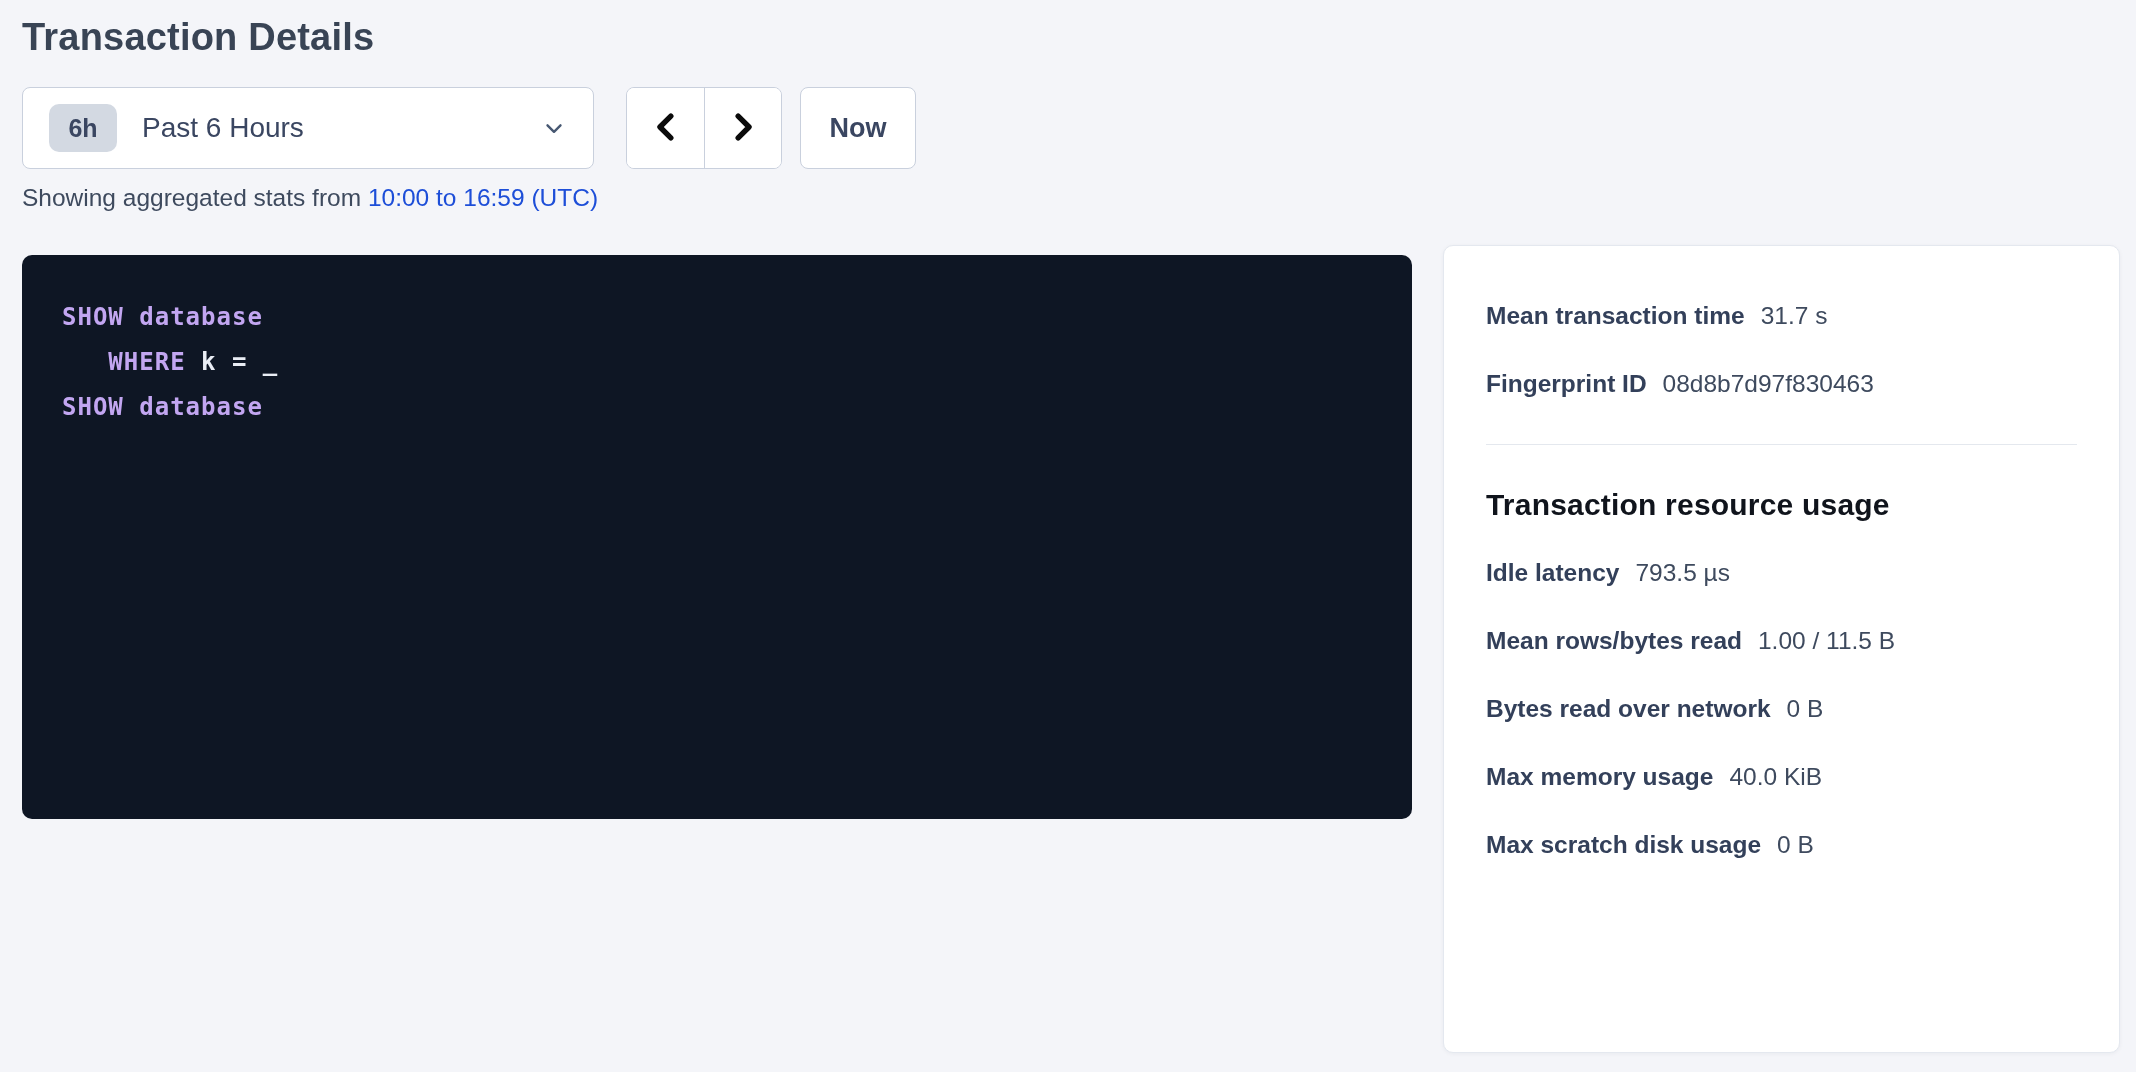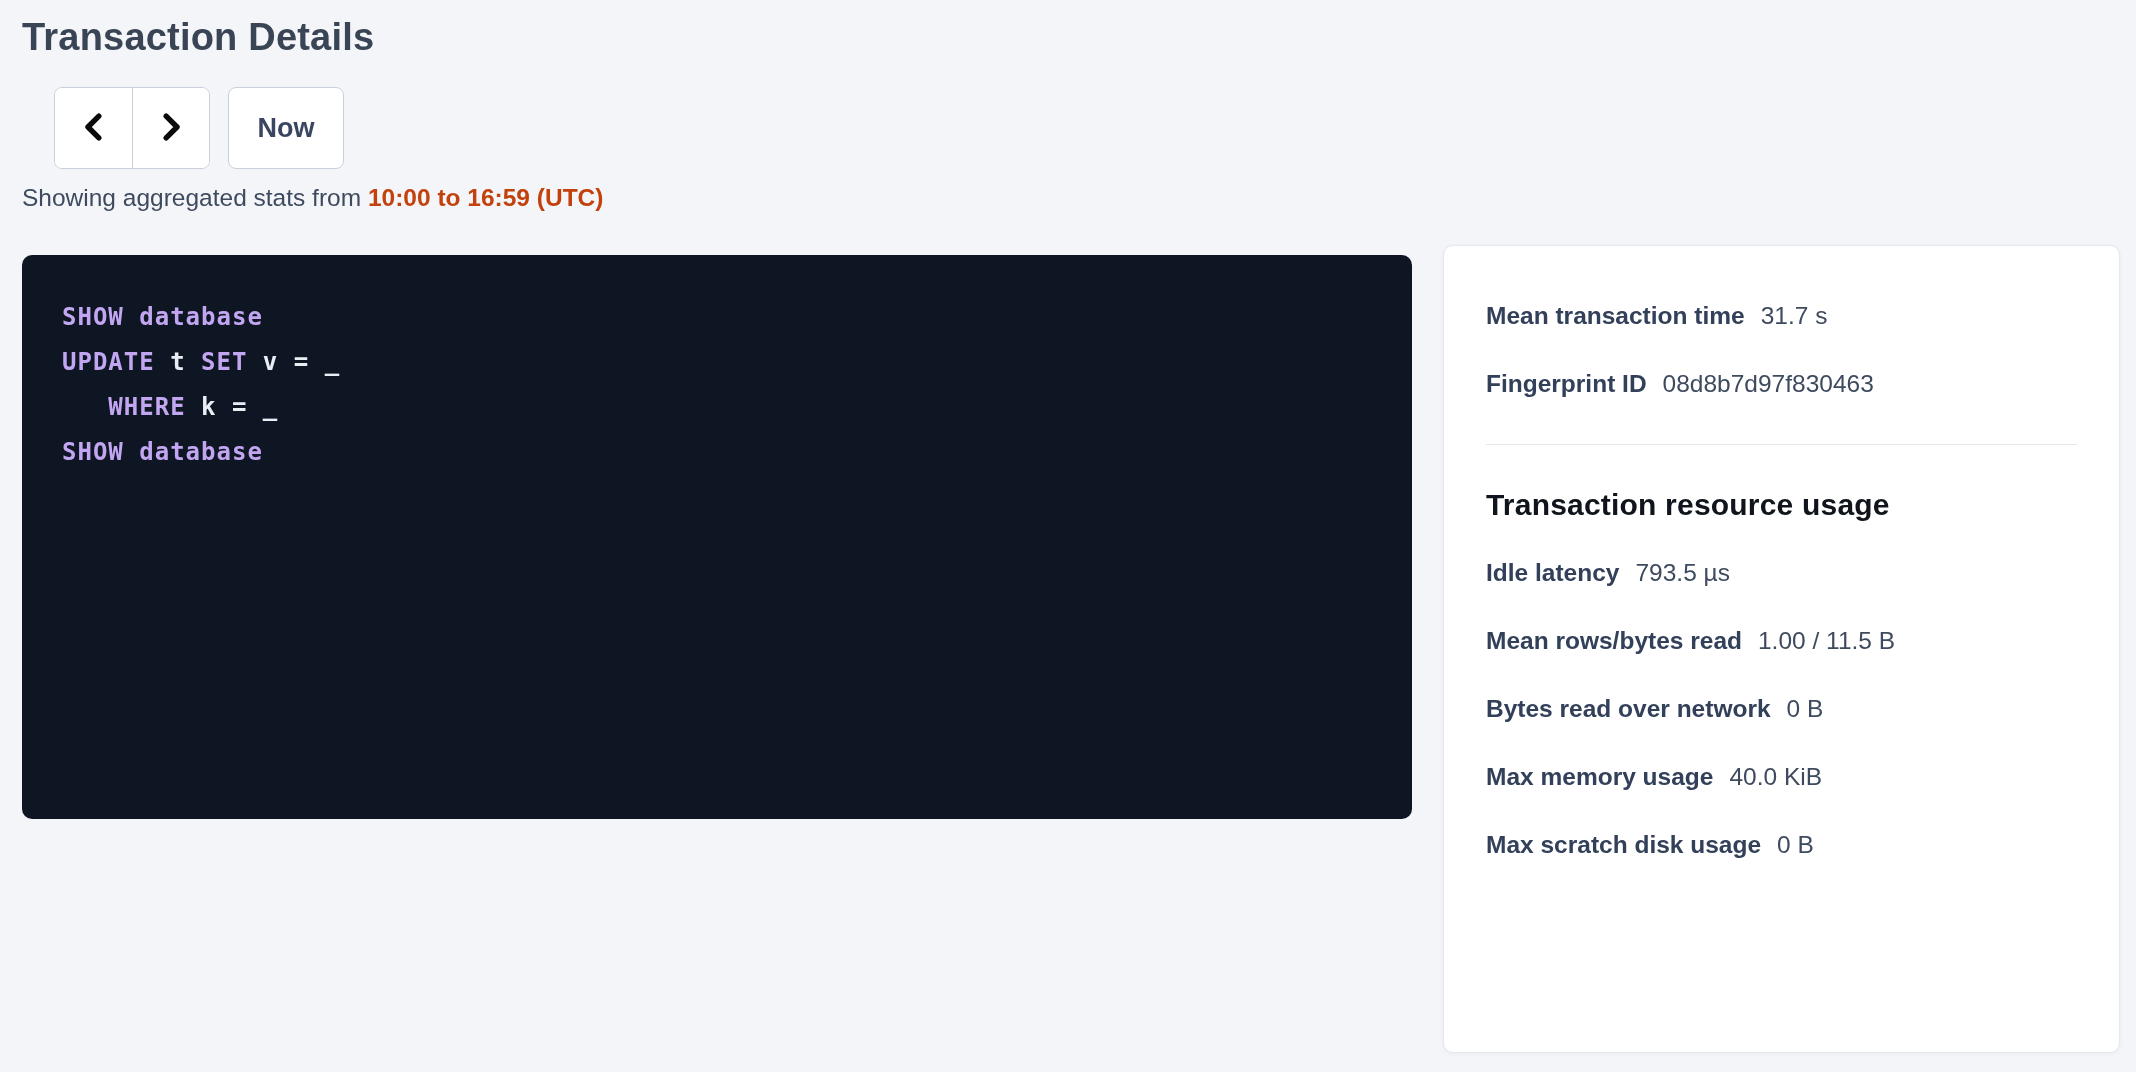--- a/index.html
+++ b/index.html
@@ -50,21 +50,21 @@
     background: #ffffff; border: 1px solid #c9d0dd; border-radius: 8px;
     font-family: "Liberation Sans", sans-serif;
     font-size: 27px; font-weight: 700; color: #3a4661; cursor: pointer;
   }
 
   
   .caption {
     position: absolute; left: 22px; top: 181px;
     font-size: 24.5px; line-height: 34px; color: #3e4a5e;
   }
-  .caption strong { font-weight: 700; color: #c2410c; }
+  .caption strong { font-weight: 400; color: #1d4ed8; }
 
   
   .code-block {
     position: absolute; left: 22px; top: 255px; width: 1390px; height: 564px;
     background: #0e1624; border-radius: 10px;
     padding: 40px 40px;
     font-family: "DejaVu Sans Mono", monospace;
     font-size: 24px; font-weight: 700; letter-spacing: 1px; line-height: 45px;
   }
   .code-line { white-space: pre; }
@@ -92,20 +92,29 @@
 </style>
 </head>
 <body>
 
 <div class="page">
 
   <h1 class="page-title">Transaction Details</h1>
 
   <div class="toolbar">
 
+    <div class="dropdown">
+      <span class="range-badge">6h</span>
+      <span class="dropdown-label">Past 6 Hours</span>
+      <span class="dropdown-caret">
+        <svg width="26" height="26" viewBox="0 0 24 24" fill="none">
+          <path d="M6 9.5l6 6 6-6" stroke="#475872" stroke-width="2.2" stroke-linecap="round" stroke-linejoin="round"></path>
+        </svg>
+      </span>
+    </div>
 
     <div class="btn-group">
       <button class="nav-btn">
         <span>
           <svg width="30" height="34" viewBox="0 0 24 28" fill="none">
             <path d="M16 5L7 14l9 9" stroke="#0b0b0b" stroke-width="4.4" stroke-linecap="round" stroke-linejoin="round"></path>
           </svg>
         </span>
       </button>
       <button class="nav-btn">
@@ -120,21 +129,20 @@
     <button class="now-btn">Now</button>
   </div>
 
   <p class="caption">
     <span>Showing aggregated stats from </span><strong>10:00 to 16:59 (UTC)</strong>
   </p>
 
   <div class="code-block">
     <div id="sql-statement">
         <div class="code-line"><span class="tok-keyword">SHOW database</span></div>
-        <div class="code-line"><span class="tok-keyword">UPDATE</span><span class="tok-plain"> t </span><span class="tok-keyword">SET</span><span class="tok-plain"> v = _</span></div>
         <div class="code-line"><span class="tok-plain">   </span><span class="tok-keyword">WHERE</span><span class="tok-plain"> k = _</span></div>
         <div class="code-line"><span class="tok-keyword">SHOW database</span></div>
       </div>
   </div>
 
   <aside class="card">
     <div id="summary-rows">
         <div class="stat-row">
           <span class="stat-label">Mean transaction time</span>
           <span class="stat-value">31.7 s</span>

